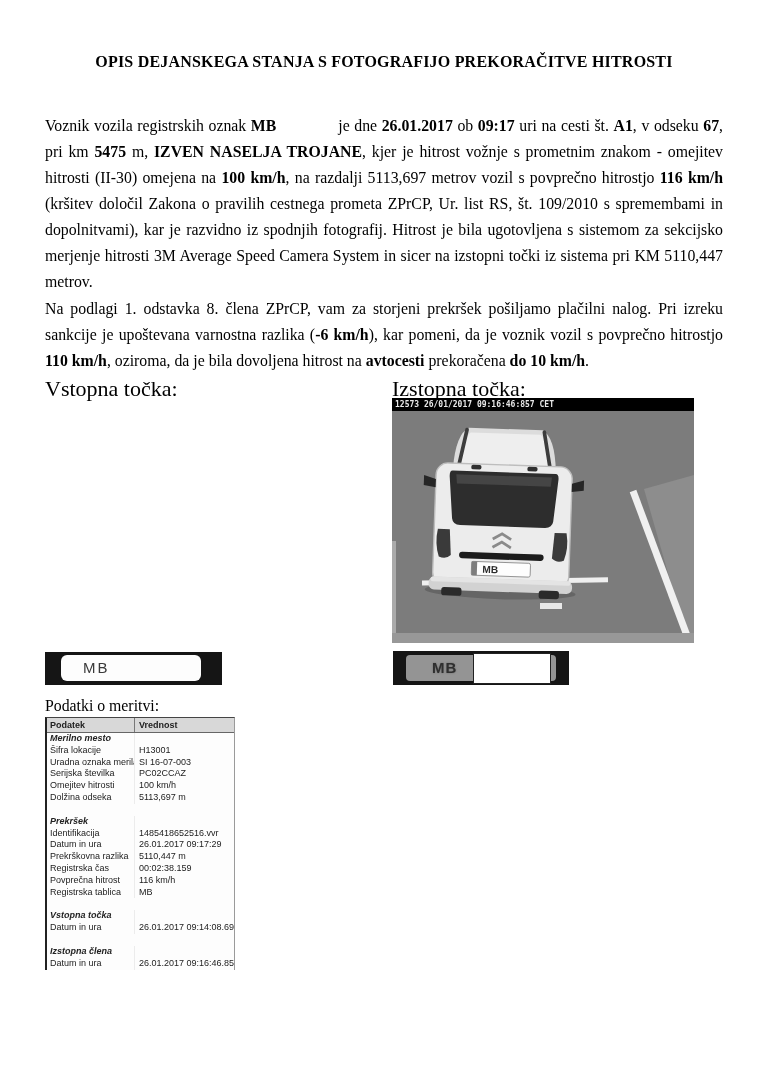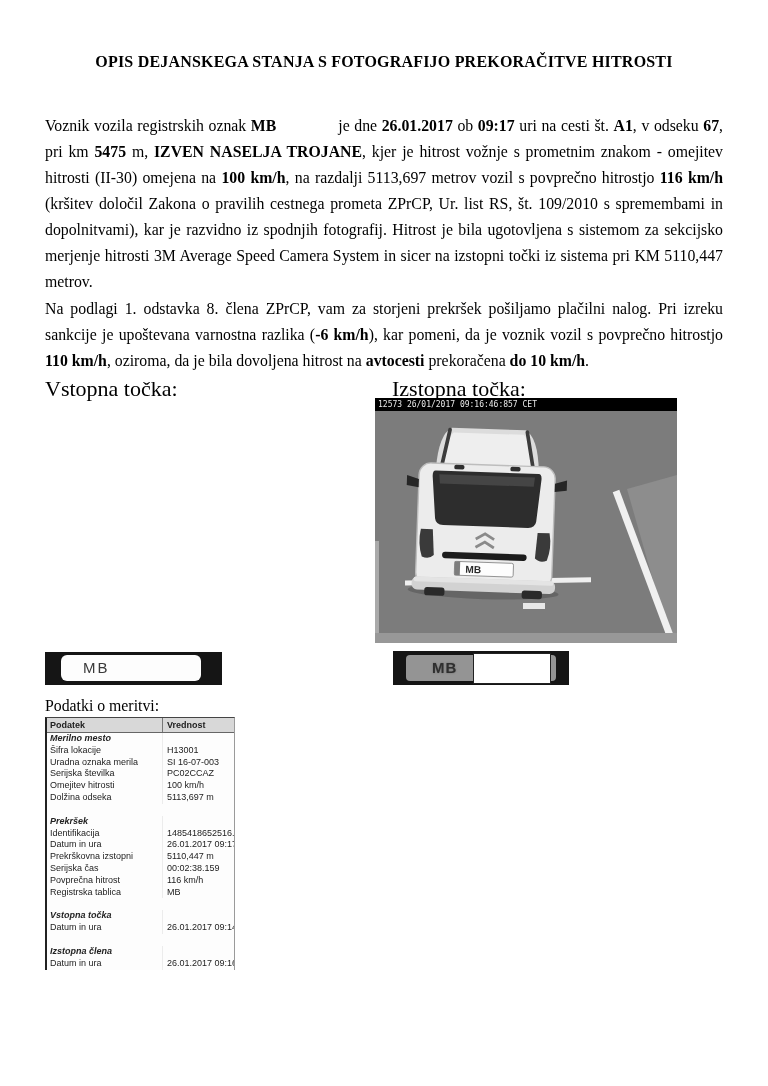--- a/index.html
+++ b/index.html
@@ -16,21 +16,21 @@
     font-size:15.8px;line-height:26px;text-align:justify;
   }
   #para1{top:113px;}
   #para2{top:296px;}
   .photo-label{position:absolute;top:376px;font-size:22px;}
   #entry-label{left:45px;}
   #exit-label{left:392px;}
 
   .photo{position:absolute;top:398px;width:302px;height:245px;background:#777;}
   #entry-photo{left:42px;}
-  #exit-photo{left:375px;}
+  #exit-photo{left:392px;font-weight:bold;}
   .tsbar{
     height:13px;background:#000;color:#e9e9e9;
     font-family:"DejaVu Sans Mono", monospace;font-size:8px;line-height:13px;
     white-space:nowrap;overflow:hidden;padding-left:3px;
   }
   .scene{display:block;width:302px;height:232px;}
 
   .plate-crop{position:absolute;background:#151515;}
   #entry-plate{left:45px;top:652px;width:177px;height:33px;}
   #exit-plate{left:393px;top:651px;width:176px;height:34px;}
@@ -55,21 +55,21 @@
 
   .meas-table{
     position:absolute;left:45px;top:717px;width:190px;background:#fdfdfd;
     border-left:2px solid #222;border-top:1px solid #444;border-right:1px solid #9a9a9a;
     font-family:"Liberation Sans", sans-serif;font-size:9px;color:#222;
     box-sizing:border-box;
   }
   .thead{display:flex;background:#d8d8d8;font-weight:bold;height:14px;line-height:14px;border-bottom:1px solid #666;}
   .thead .tc1{border-right:1px solid #777;}
   .trow{display:flex;height:11.8px;line-height:11.8px;align-items:flex-end;}
-  .tc1{width:116px;box-sizing:border-box;padding-left:3px;border-right:1px solid #ececec;overflow:hidden;white-space:nowrap;}
+  .tc1{width:88px;box-sizing:border-box;padding-left:3px;border-right:1px solid #ececec;overflow:hidden;white-space:nowrap;}
   .tc2{flex:1;padding-left:4px;overflow:hidden;white-space:nowrap;}
   .trow.section .tc1{font-weight:bold;font-style:italic;border-right:1px solid #ececec;}
   .trow.spacer{height:12px;}
 </style>
 </head>
 <body>
 
 <svg width="0" height="0" style="position:absolute" aria-hidden="true">
   <defs>
     <symbol id="van-symbol" viewBox="0 0 180 200">
@@ -176,25 +176,25 @@
         </div>
         <div class="trow">
           <div class="tc1">Identifikacija</div>
           <div class="tc2">1485418652516.vvr</div>
         </div>
         <div class="trow">
           <div class="tc1">Datum in ura</div>
           <div class="tc2">26.01.2017 09:17:29</div>
         </div>
         <div class="trow">
-          <div class="tc1">Prekrškovna izstopni</div>
+          <div class="tc1">Prekrškovna razlika</div>
           <div class="tc2">5110,447 m</div>
         </div>
         <div class="trow">
-          <div class="tc1">Serijska čas</div>
+          <div class="tc1">Registrska čas</div>
           <div class="tc2">00:02:38.159</div>
         </div>
         <div class="trow">
           <div class="tc1">Povprečna hitrost</div>
           <div class="tc2">116 km/h</div>
         </div>
         <div class="trow">
           <div class="tc1">Registrska tablica</div>
           <div class="tc2">MB</div>
         </div>

